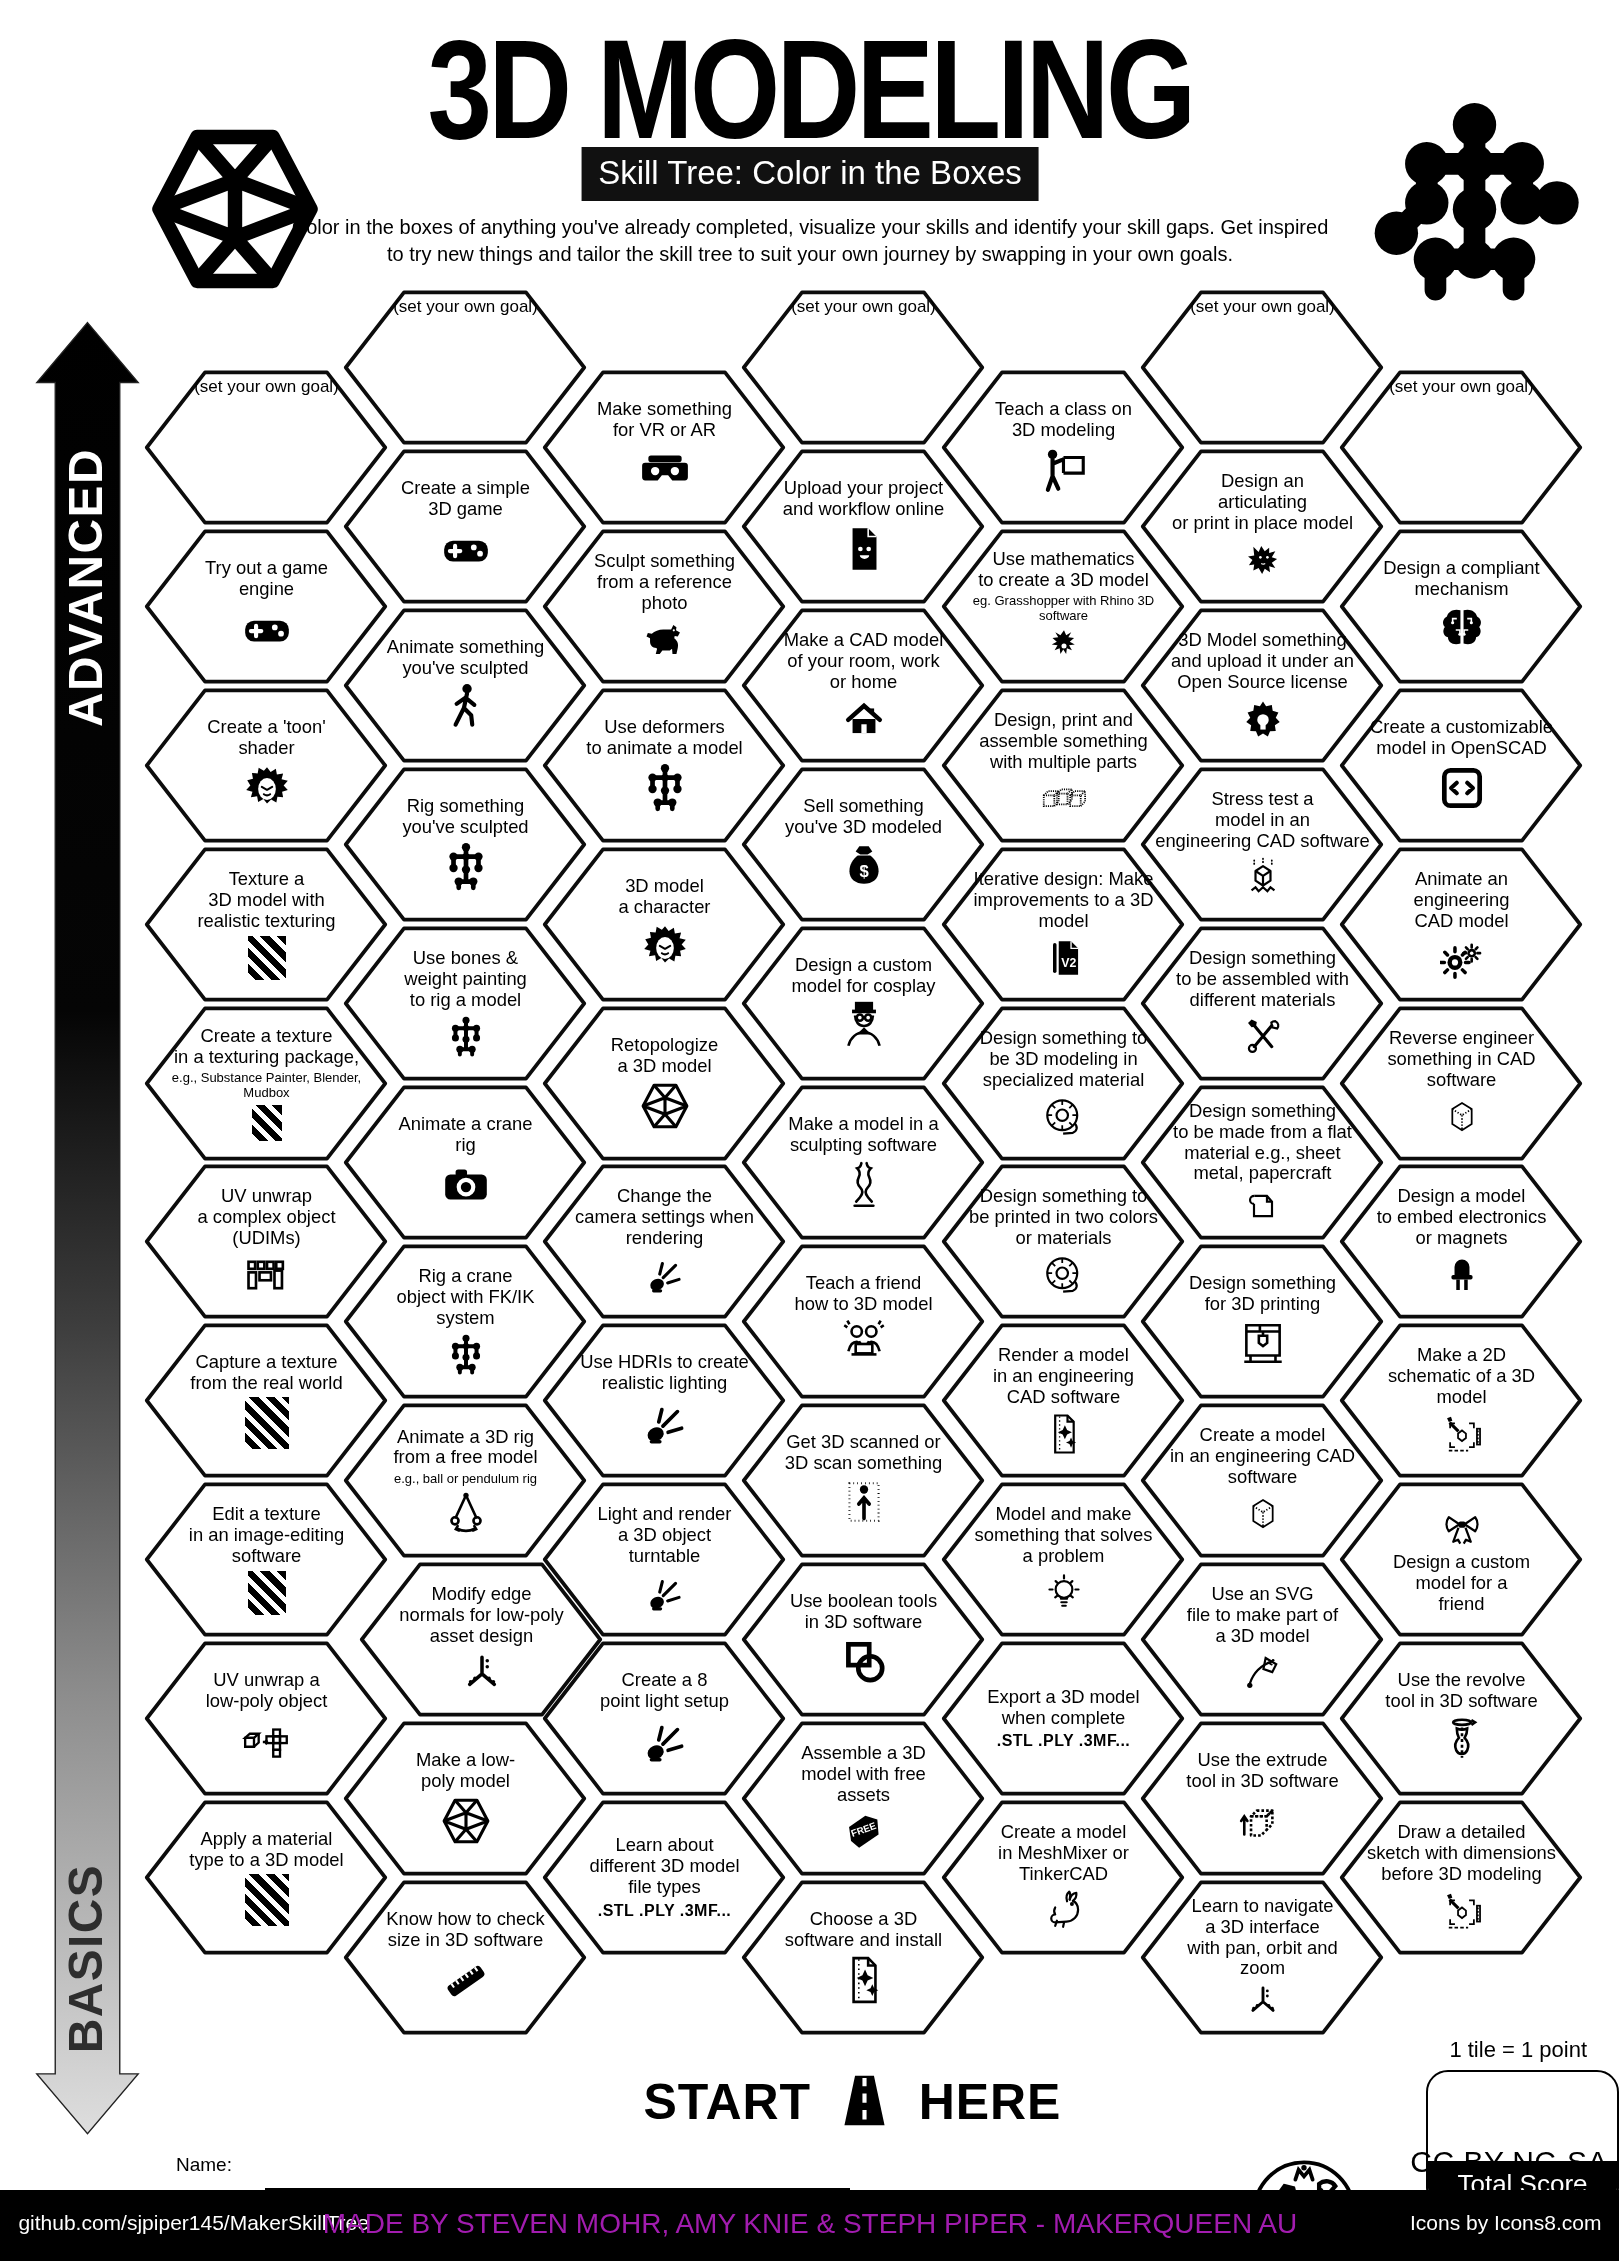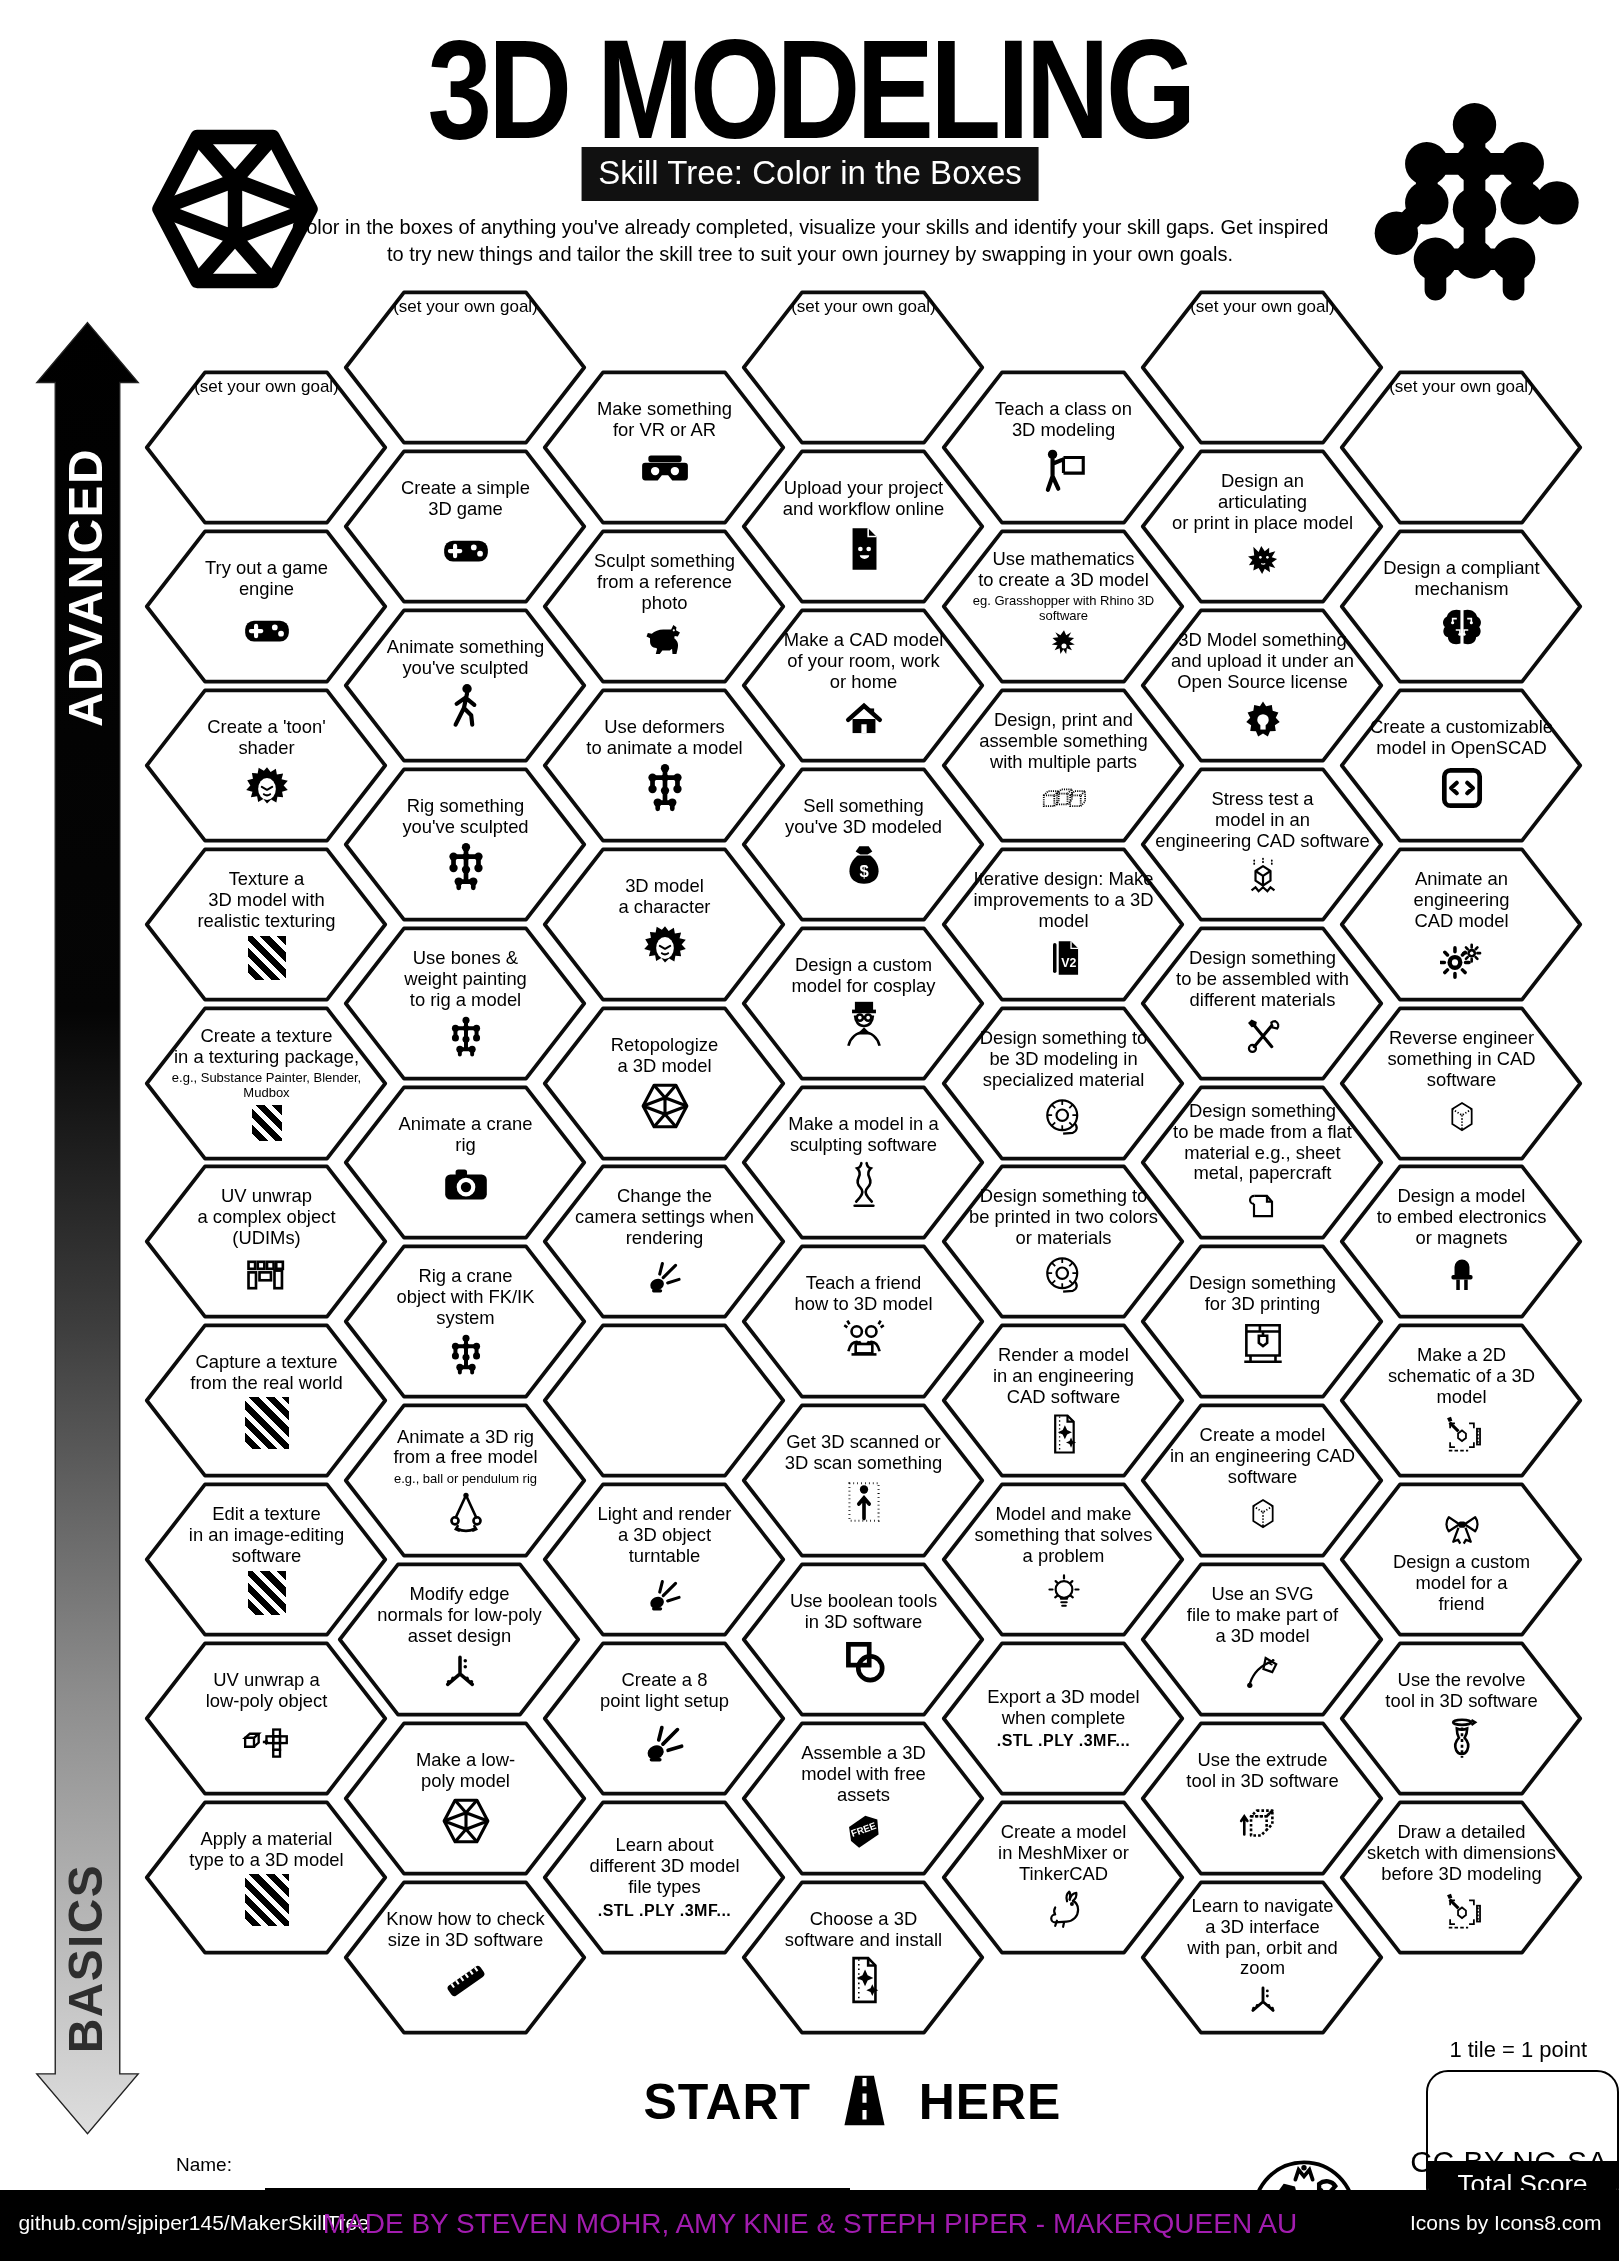--- a/index.html
+++ b/index.html
@@ -434,21 +434,21 @@
               <circle cx="75" cy="70" r="8"></circle>
               <path d="M30 88c12 6 28 6 40 0"></path>
               <path d="M34 92l-7-3 4-7"></path>
               <path d="M66 92l7-3-4-7"></path>
             </g>
             <circle cx="50" cy="12" r="6" fill="#000"></circle>
           </svg>
         </div>
       </div>
     </div>
-    <div class="hex-tile" style="left: 337px; top: 1562px; text-decoration: underline;">
+    <div class="hex-tile" style="left: 359px; top: 1562px; text-decoration: underline;">
       <svg class="hex-bg" width="244" height="155" viewBox="0 0 530 336">
         <polygon points="6,168 132.5,5 397.5,5 524,168 397.5,331 132.5,331"></polygon>
       </svg>
       <div class="hex-content">
         <div class="hex-label">
           <div>Modify edge</div>
           <div>normals for low-poly</div>
           <div>asset design</div>
         </div>
         <div class="icon">
@@ -629,20 +629,37 @@
             <ellipse cx="32" cy="72" rx="16" ry="13" fill="#000" transform="rotate(-25 32 72)"></ellipse>
             <path d="M24 86h16" stroke="#000" stroke-width="7" stroke-linecap="round"></path>
           </svg>
         </div>
       </div>
     </div>
     <div class="hex-tile" style="left: 542px; top: 1323px;">
       <svg class="hex-bg" width="244" height="155" viewBox="0 0 530 336">
         <polygon points="6,168 132.5,5 397.5,5 524,168 397.5,331 132.5,331"></polygon>
       </svg>
+      <div class="hex-content">
+        <div class="hex-label">
+          <div>Use HDRIs to create</div>
+          <div>realistic lighting</div>
+        </div>
+        <div class="icon">
+          <svg viewBox="0 0 100 100" width="52" height="52">
+            <g stroke="#000" stroke-linecap="round">
+              <path d="M46 56 74 28" stroke-width="7"></path>
+              <path d="M56 68l26-8" stroke-width="7"></path>
+              <path d="M38 48l6-24" stroke-width="7"></path>
+            </g>
+            <ellipse cx="32" cy="72" rx="16" ry="13" fill="#000" transform="rotate(-25 32 72)"></ellipse>
+            <path d="M24 86h16" stroke="#000" stroke-width="7" stroke-linecap="round"></path>
+          </svg>
+        </div>
+      </div>
     </div>
     <div class="hex-tile" style="left: 542px; top: 1482px;">
       <svg class="hex-bg" width="244" height="155" viewBox="0 0 530 336">
         <polygon points="6,168 132.5,5 397.5,5 524,168 397.5,331 132.5,331"></polygon>
       </svg>
       <div class="hex-content">
         <div class="hex-label">
           <div>Light and render</div>
           <div>a 3D object</div>
           <div>turntable</div>

